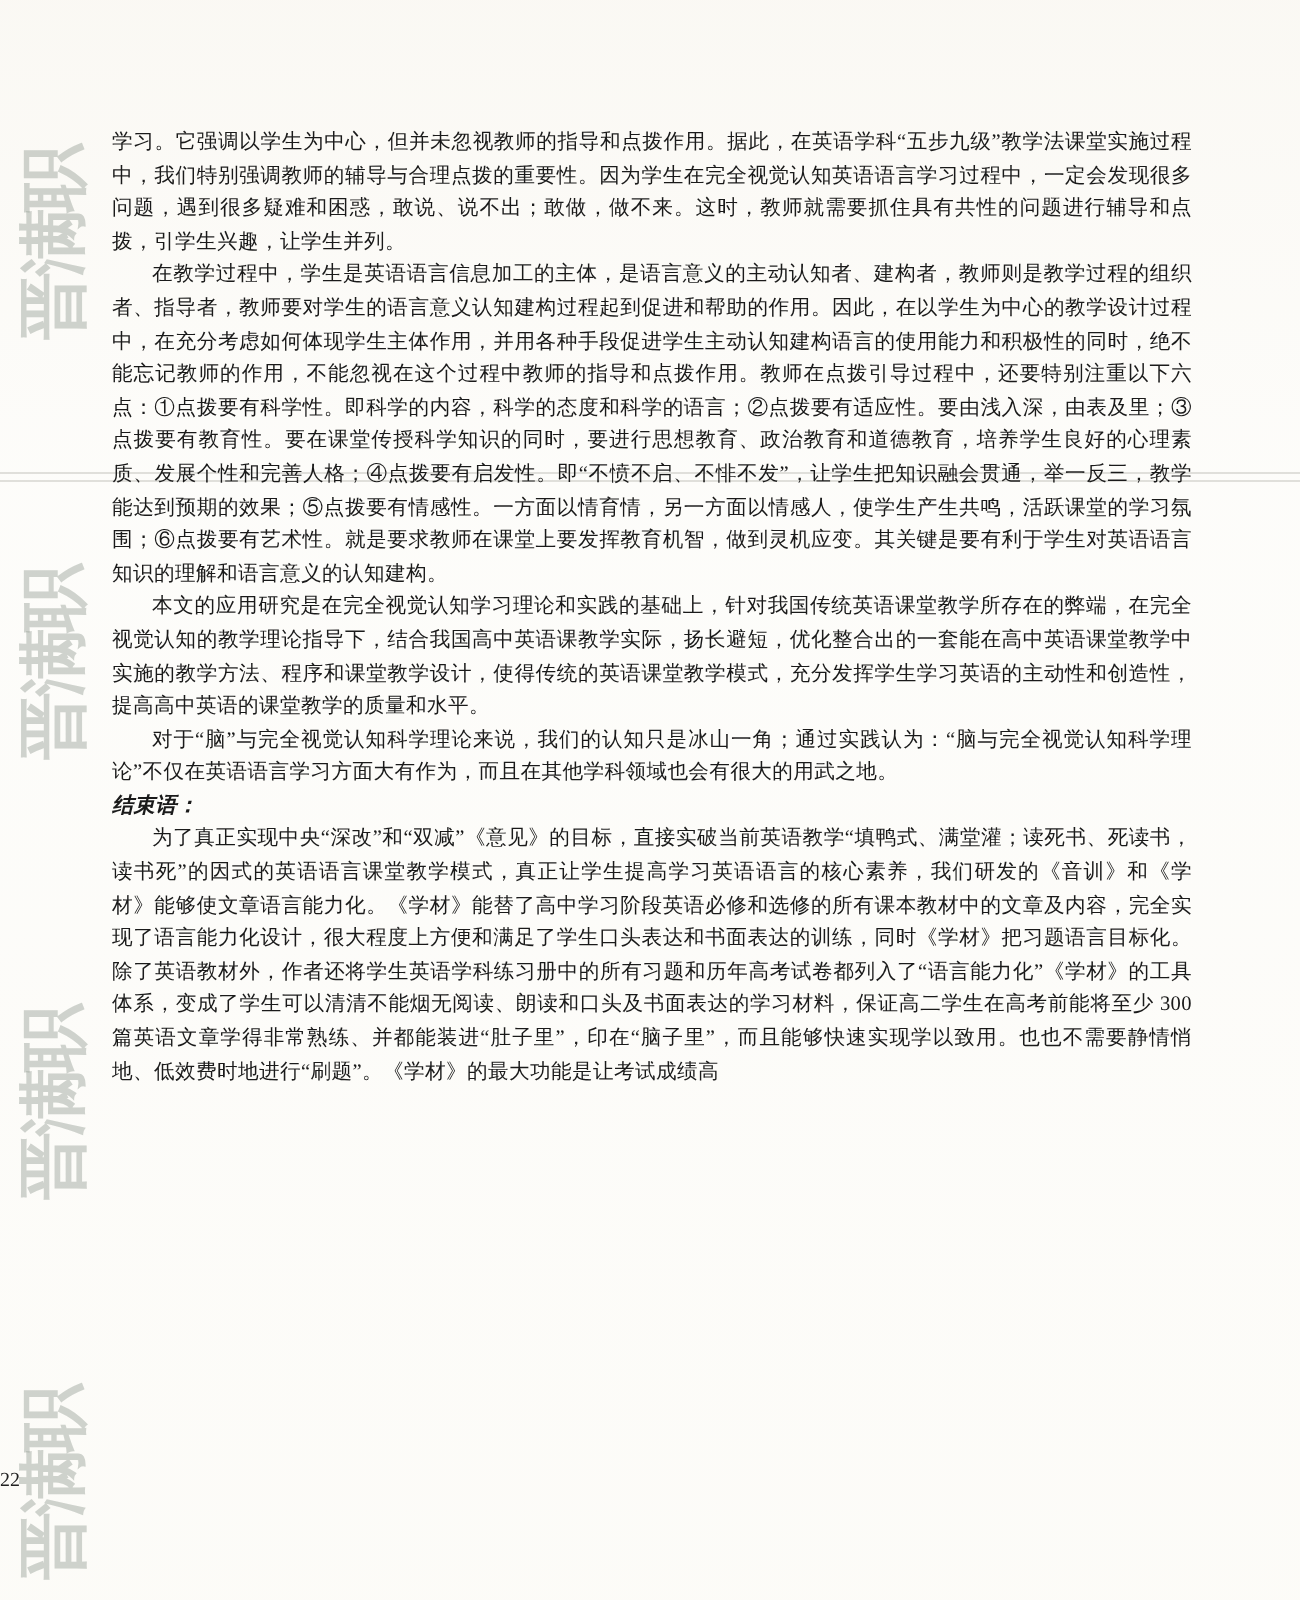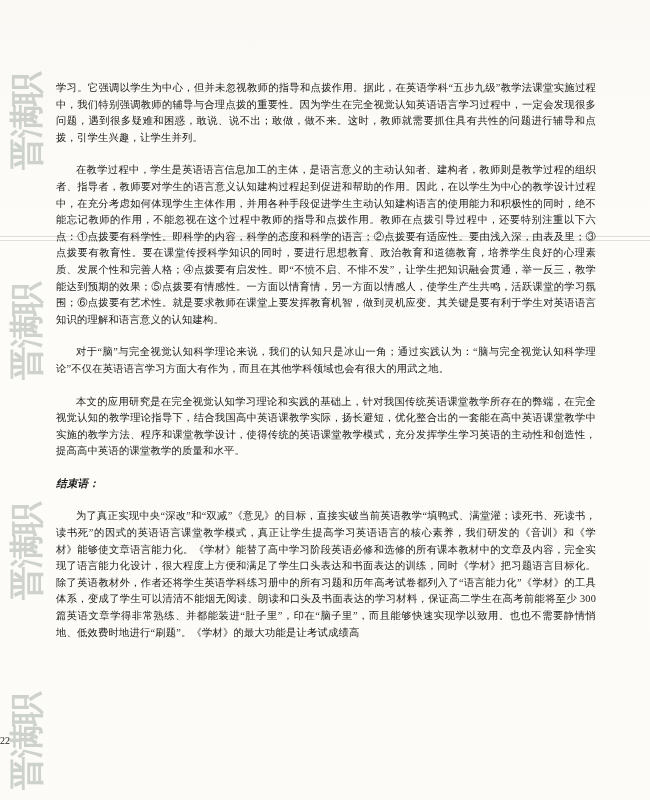--- a/index.html
+++ b/index.html
@@ -33,21 +33,21 @@
     left: 56px;
     top: 64px;
     width: 540px;
     color: #1a1a1a;
     font-size: 10.3px;
     line-height: 16.6px;
     text-align: justify;
     letter-spacing: 0.2px;
   }
   .content p {
-    margin: 16px 0 0px 0;
+    margin: 0 0 0px 0;
     text-indent: 0;
   }
   .content p.indent {
     text-indent: 20px;
   }
   .section-title {
     margin-top: 12px;
     margin-bottom: 2px;
     font-weight: bold;
     text-indent: 20px;
@@ -99,22 +99,22 @@
 
 <div class="page">
   <div class="paper-tint"></div>
 
   <div class="scanline sl1"></div>
   <div class="scanline sl2"></div>
 
   <div class="content">
     <p>学习。它强调以学生为中心，但并未忽视教师的指导和点拨作用。据此，在英语学科“五步九级”教学法课堂实施过程中，我们特别强调教师的辅导与合理点拨的重要性。因为学生在完全视觉认知英语语言学习过程中，一定会发现很多问题，遇到很多疑难和困惑，敢说、说不出；敢做，做不来。这时，教师就需要抓住具有共性的问题进行辅导和点拨，引学生兴趣，让学生并列。</p>
     <p class="indent">在教学过程中，学生是英语语言信息加工的主体，是语言意义的主动认知者、建构者，教师则是教学过程的组织者、指导者，教师要对学生的语言意义认知建构过程起到促进和帮助的作用。因此，在以学生为中心的教学设计过程中，在充分考虑如何体现学生主体作用，并用各种手段促进学生主动认知建构语言的使用能力和积极性的同时，绝不能忘记教师的作用，不能忽视在这个过程中教师的指导和点拨作用。教师在点拨引导过程中，还要特别注重以下六点：①点拨要有科学性。即科学的内容，科学的态度和科学的语言；②点拨要有适应性。要由浅入深，由表及里；③点拨要有教育性。要在课堂传授科学知识的同时，要进行思想教育、政治教育和道德教育，培养学生良好的心理素质、发展个性和完善人格；④点拨要有启发性。即“不愤不启、不悱不发”，让学生把知识融会贯通，举一反三，教学能达到预期的效果；⑤点拨要有情感性。一方面以情育情，另一方面以情感人，使学生产生共鸣，活跃课堂的学习氛围；⑥点拨要有艺术性。就是要求教师在课堂上要发挥教育机智，做到灵机应变。其关键是要有利于学生对英语语言知识的理解和语言意义的认知建构。</p>
+    <p class="indent">本文的应用研究是在完全视觉认知学习理论和实践的基础上，针对我国传统英语课堂教学所存在的弊端，在完全视觉认知的教学理论指导下，结合我国高中英语课教学实际，扬长避短，优化整合出的一套能在高中英语课堂教学中实施的教学方法、程序和课堂教学设计，使得传统的英语课堂教学模式，充分发挥学生学习英语的主动性和创造性，提高高中英语的课堂教学的质量和水平。</p>
     <p class="indent">对于“脑”与完全视觉认知科学理论来说，我们的认知只是冰山一角；通过实践认为：“脑与完全视觉认知科学理论”不仅在英语语言学习方面大有作为，而且在其他学科领域也会有很大的用武之地。</p>
-    <p class="indent">本文的应用研究是在完全视觉认知学习理论和实践的基础上，针对我国传统英语课堂教学所存在的弊端，在完全视觉认知的教学理论指导下，结合我国高中英语课教学实际，扬长避短，优化整合出的一套能在高中英语课堂教学中实施的教学方法、程序和课堂教学设计，使得传统的英语课堂教学模式，充分发挥学生学习英语的主动性和创造性，提高高中英语的课堂教学的质量和水平。</p>
 
     <p class="section-title">结束语：</p>
 
     <p class="indent">为了真正实现中央“深改”和“双减”《意见》的目标，直接实破当前英语教学“填鸭式、满堂灌；读死书、死读书，读书死”的因式的英语语言课堂教学模式，真正让学生提高学习英语语言的核心素养，我们研发的《音训》和《学材》能够使文章语言能力化。《学材》能替了高中学习阶段英语必修和选修的所有课本教材中的文章及内容，完全实现了语言能力化设计，很大程度上方便和满足了学生口头表达和书面表达的训练，同时《学材》把习题语言目标化。除了英语教材外，作者还将学生英语学科练习册中的所有习题和历年高考试卷都列入了“语言能力化”《学材》的工具体系，变成了学生可以清清不能烟无阅读、朗读和口头及书面表达的学习材料，保证高二学生在高考前能将至少 300 篇英语文章学得非常熟练、并都能装进“肚子里”，印在“脑子里”，而且能够快速实现学以致用。也也不需要静情悄地、低效费时地进行“刷题”。《学材》的最大功能是让考试成绩高</p>
   </div>
 
   <div class="watermark wm1">晋满职</div>
   <div class="watermark wm2">晋满职</div>
   <div class="watermark wm3">晋满职</div>
   <div class="watermark wm4">晋满职</div>

